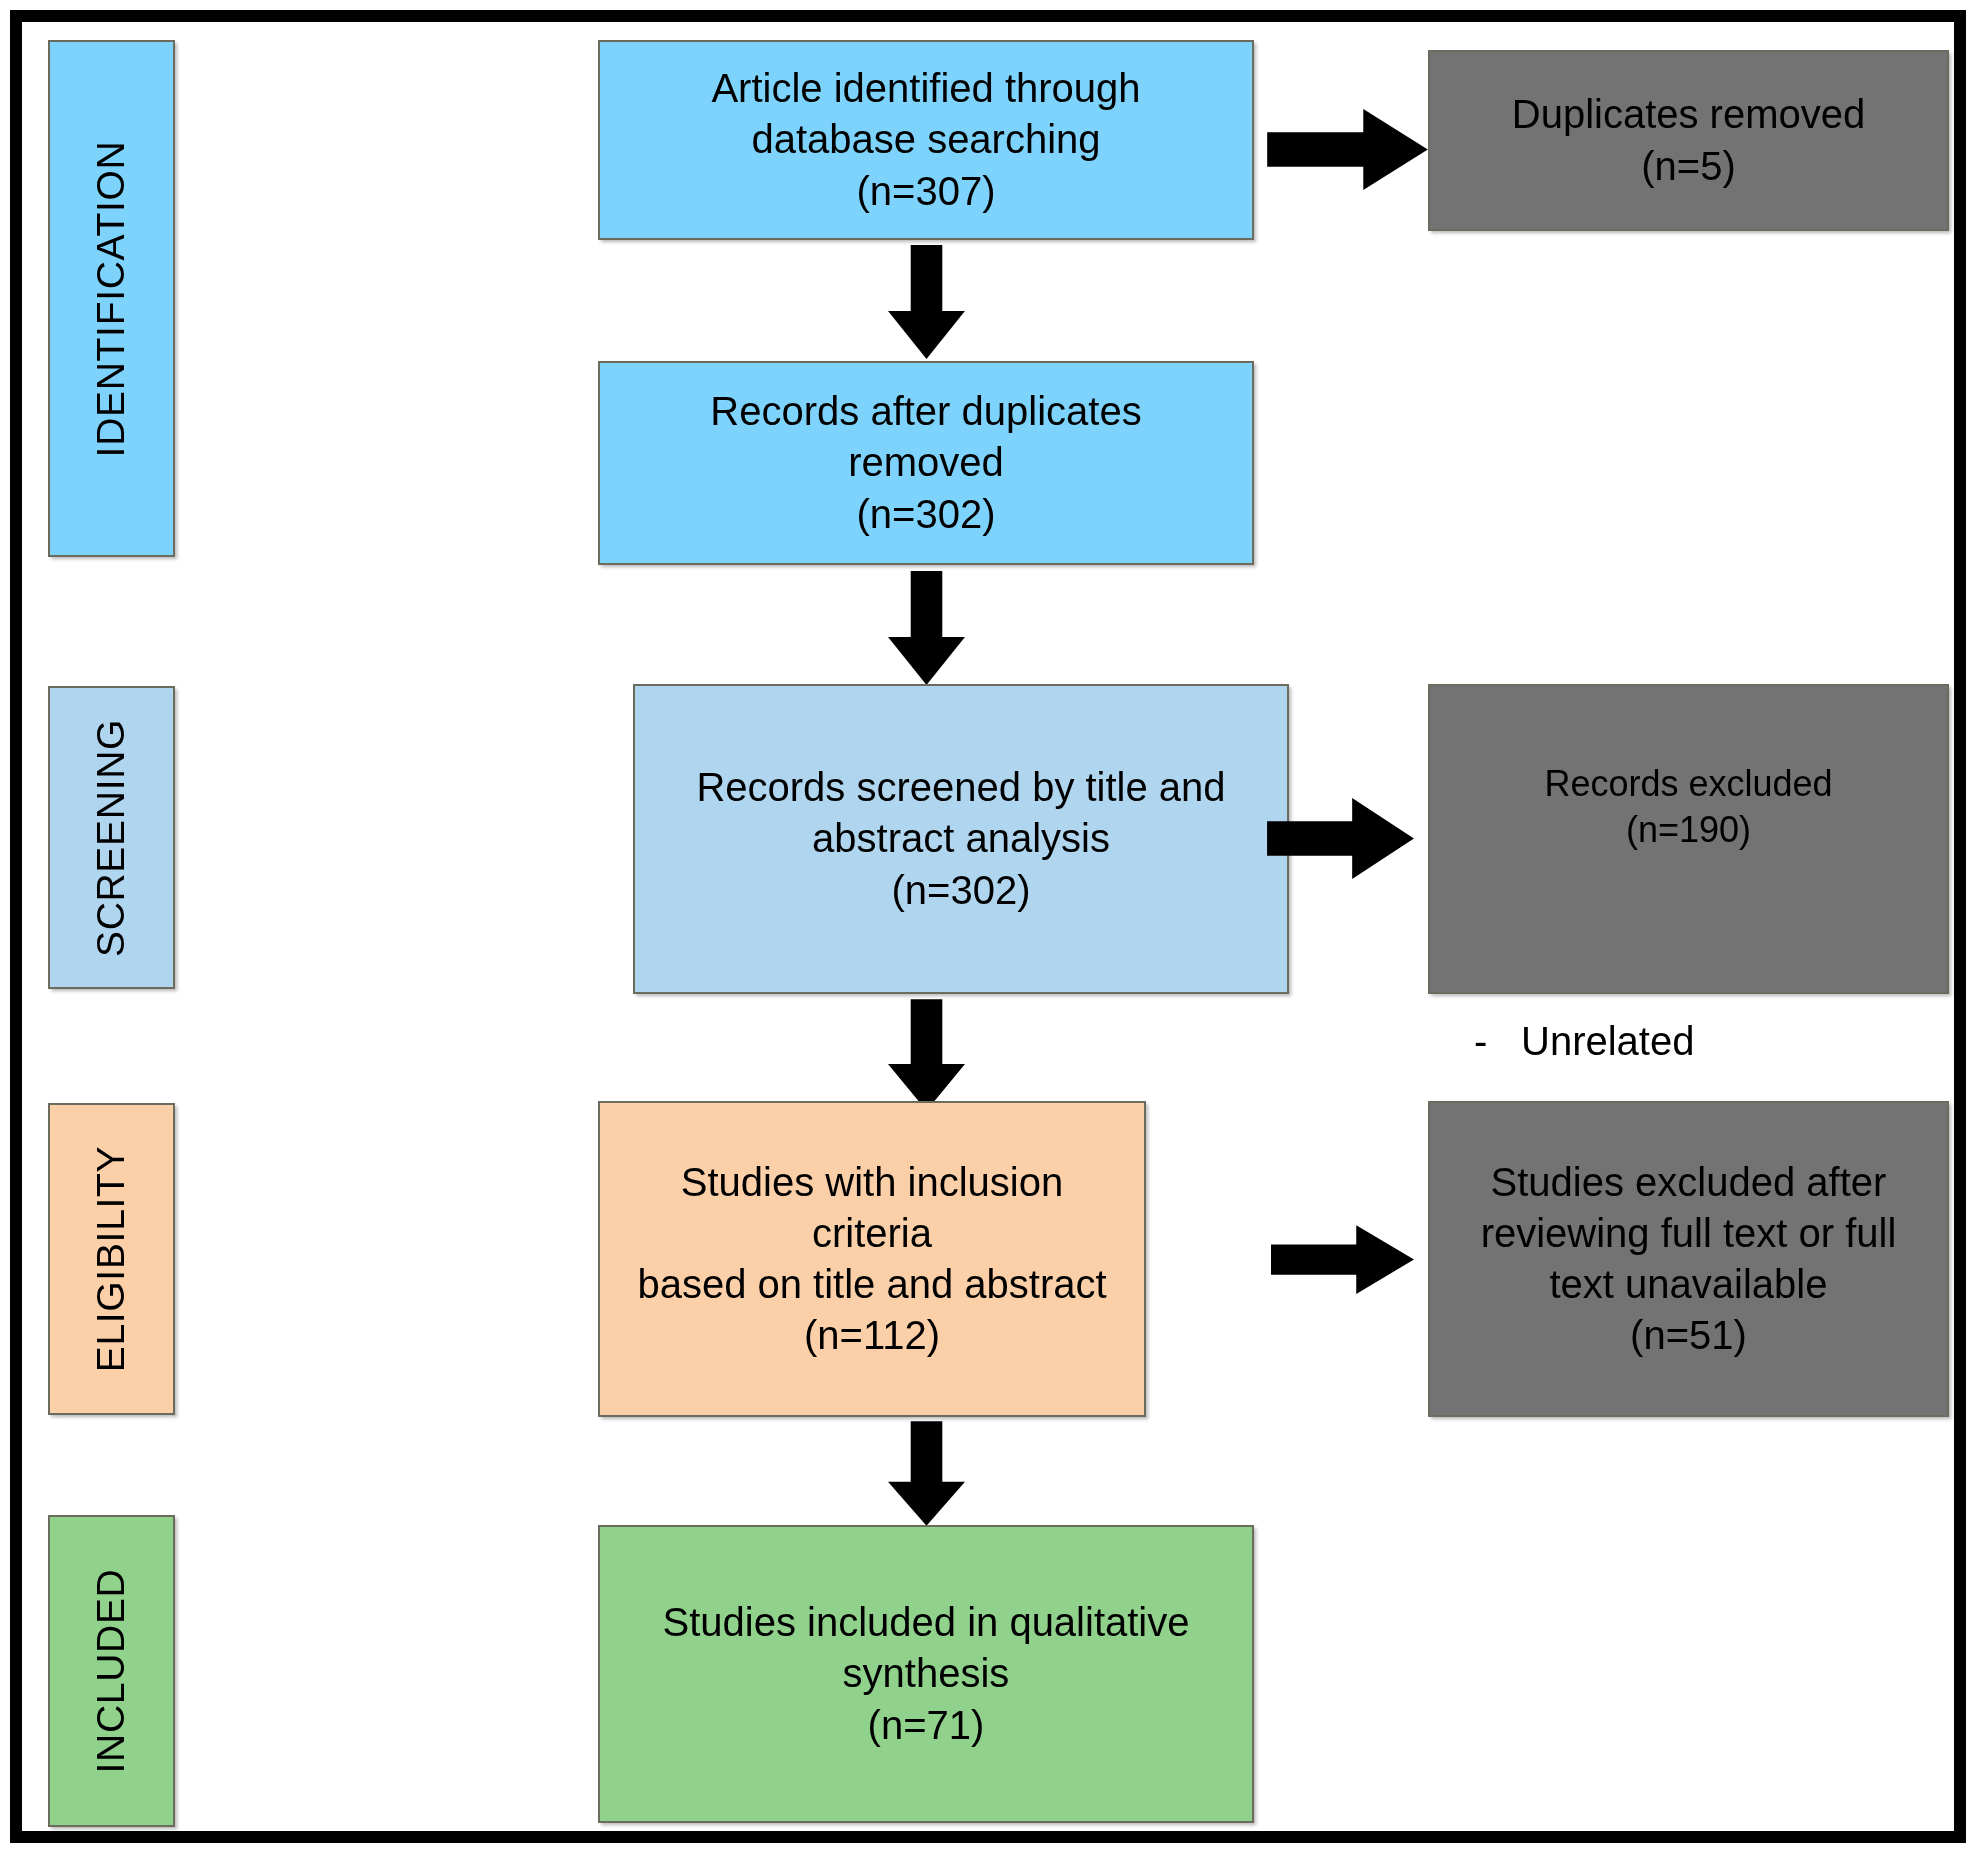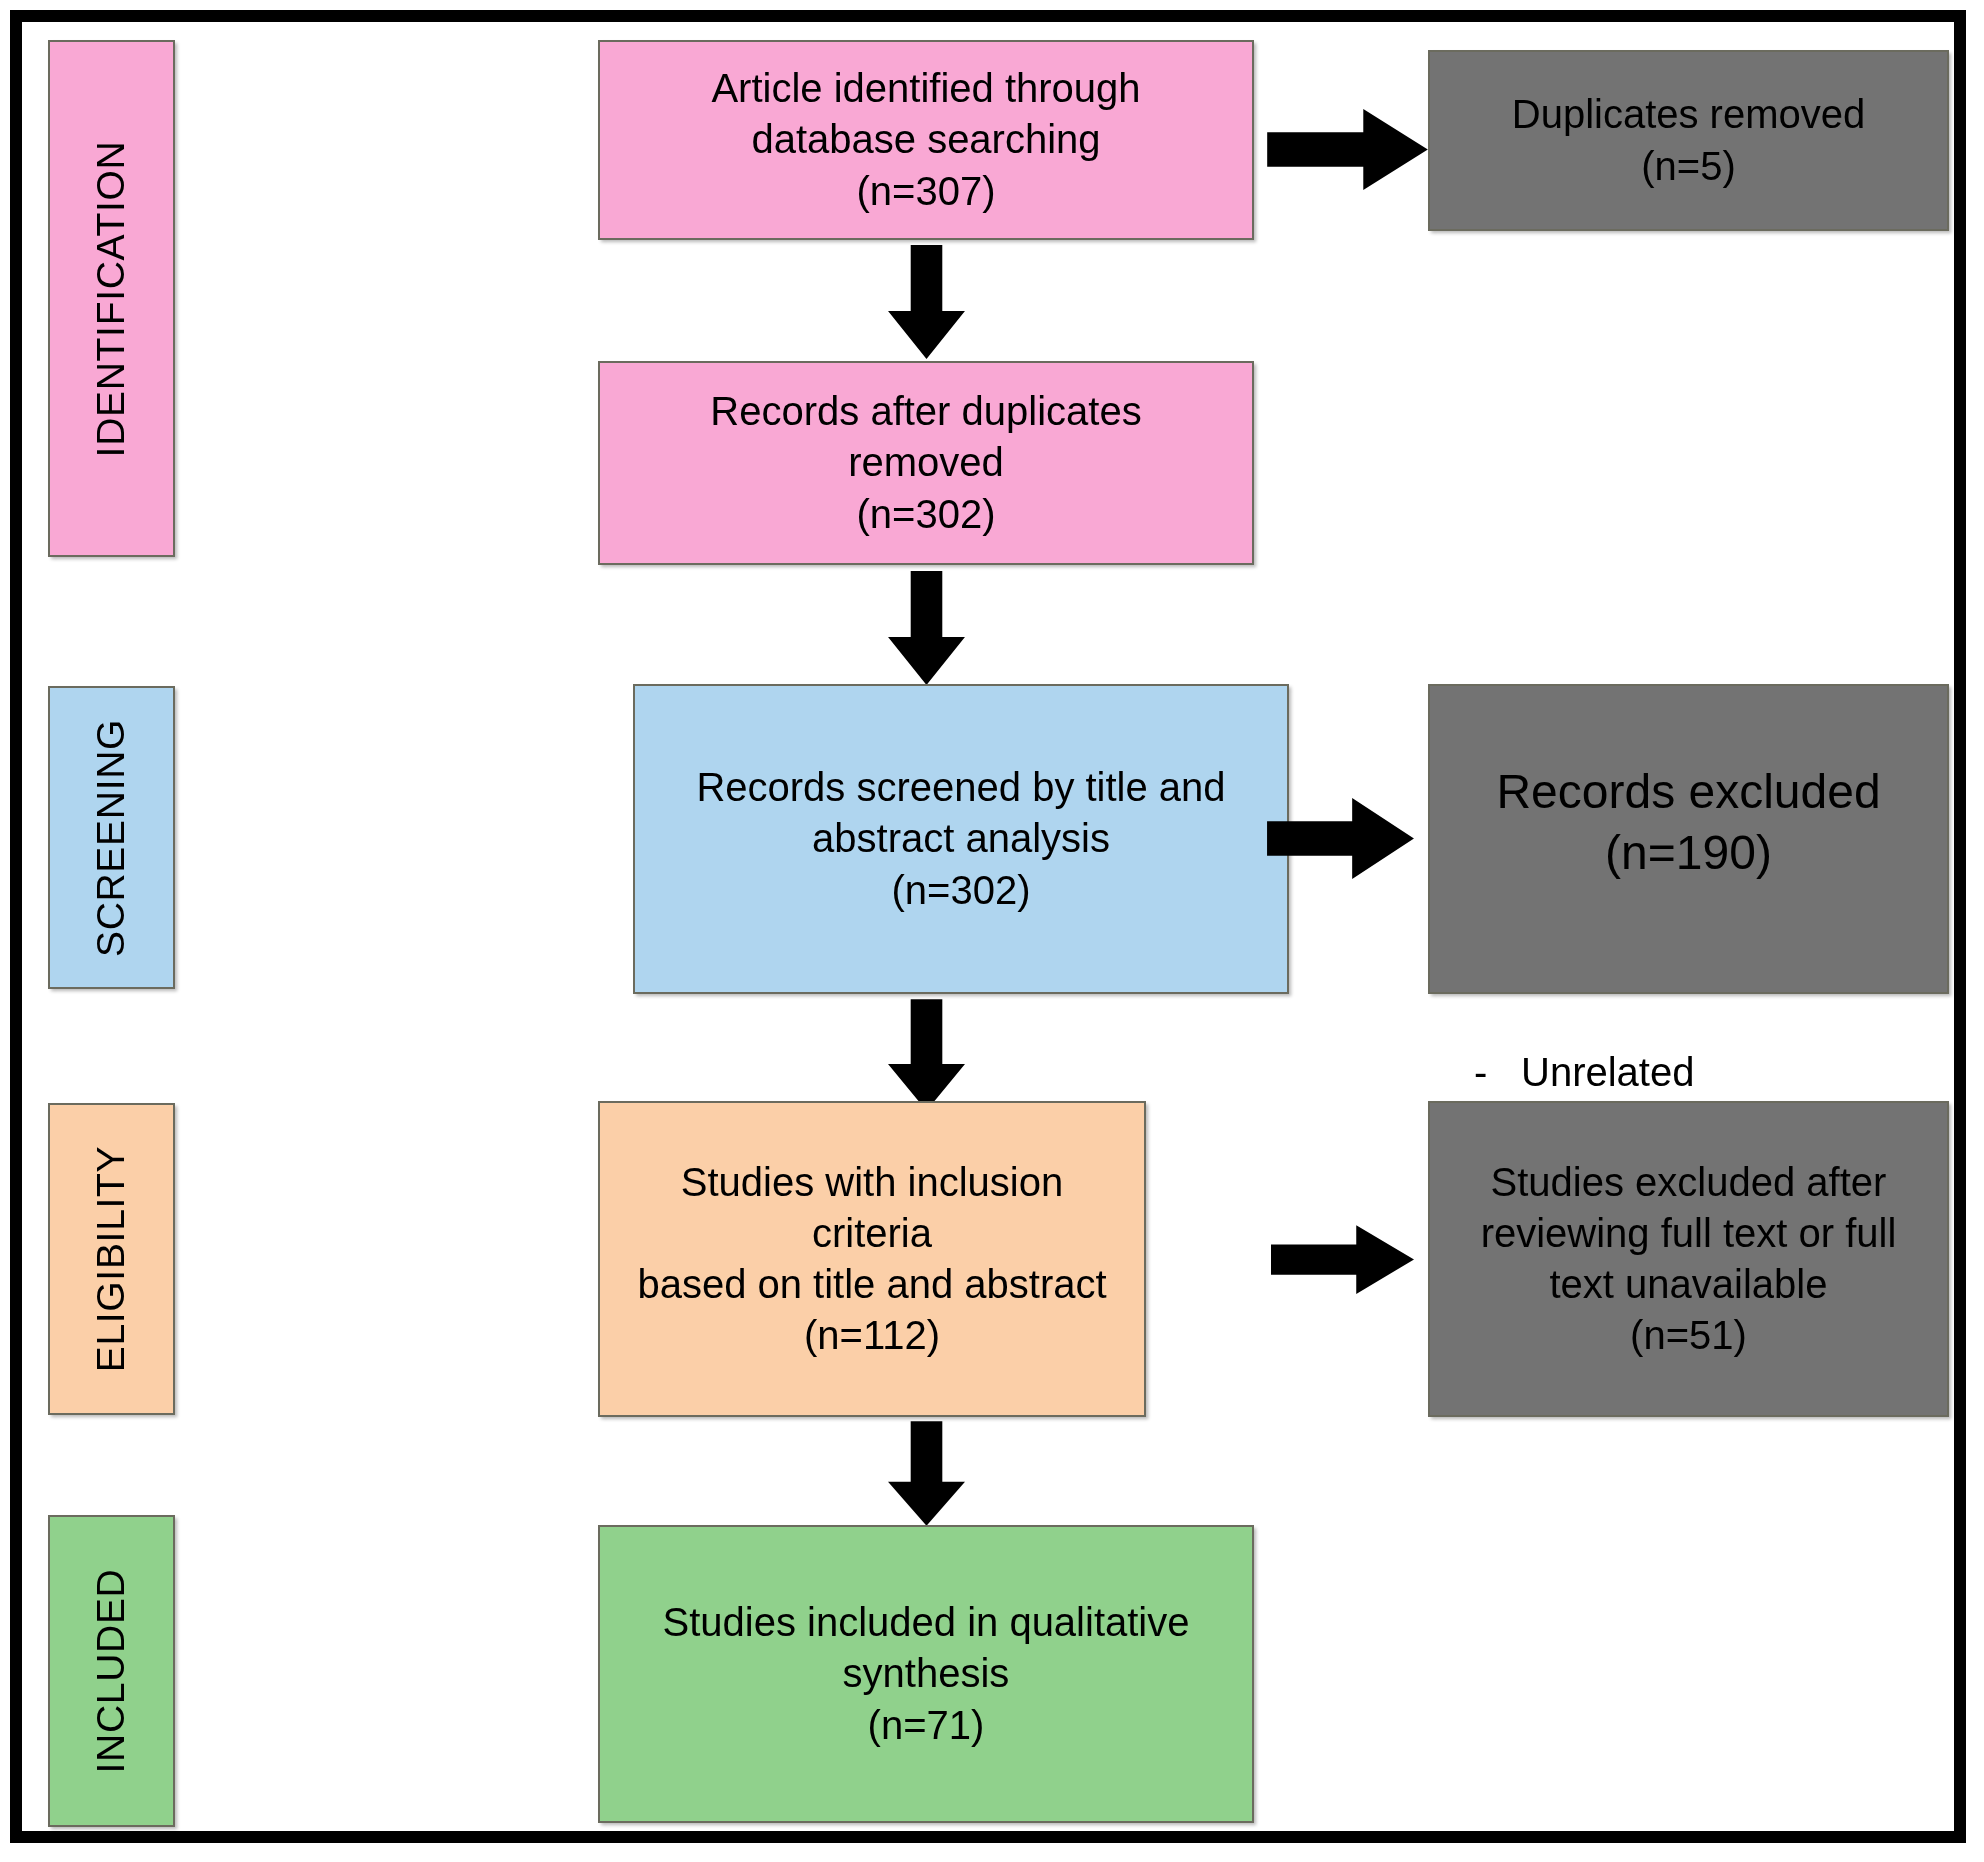--- a/index.html
+++ b/index.html
@@ -55,34 +55,34 @@
     justify-content: center;
   }
   .rail span {
     transform: rotate(-90deg);
     white-space: nowrap;
     font-size: 39px;
     letter-spacing: 0.7px;
     color: #000000;
   }
 
-  .c-yellow  { background: #f9a8d4; }
+  .c-yellow  { background: #7dd3fc; }
   .c-blue    { background: #afd5ef; }
   .c-orange  { background: #fbcfa8; }
   .c-green   { background: #90d18c; }
   .c-pink    { background: #737373; }
 
   
   .node.listbox {
     display: block;
     padding: 0;
   }
   .listbox .head {
     text-align: center;
-    font-size: 48px;
+    font-size: 36px;
     line-height: 1.28;
     white-space: pre-line;
     margin-top: 23.4px;
   }
   .listbox .bullets {
     margin-top: 59px;
     padding-left: 44px;
   }
   .listbox .bullets .bullet {
     font-size: 40px;

